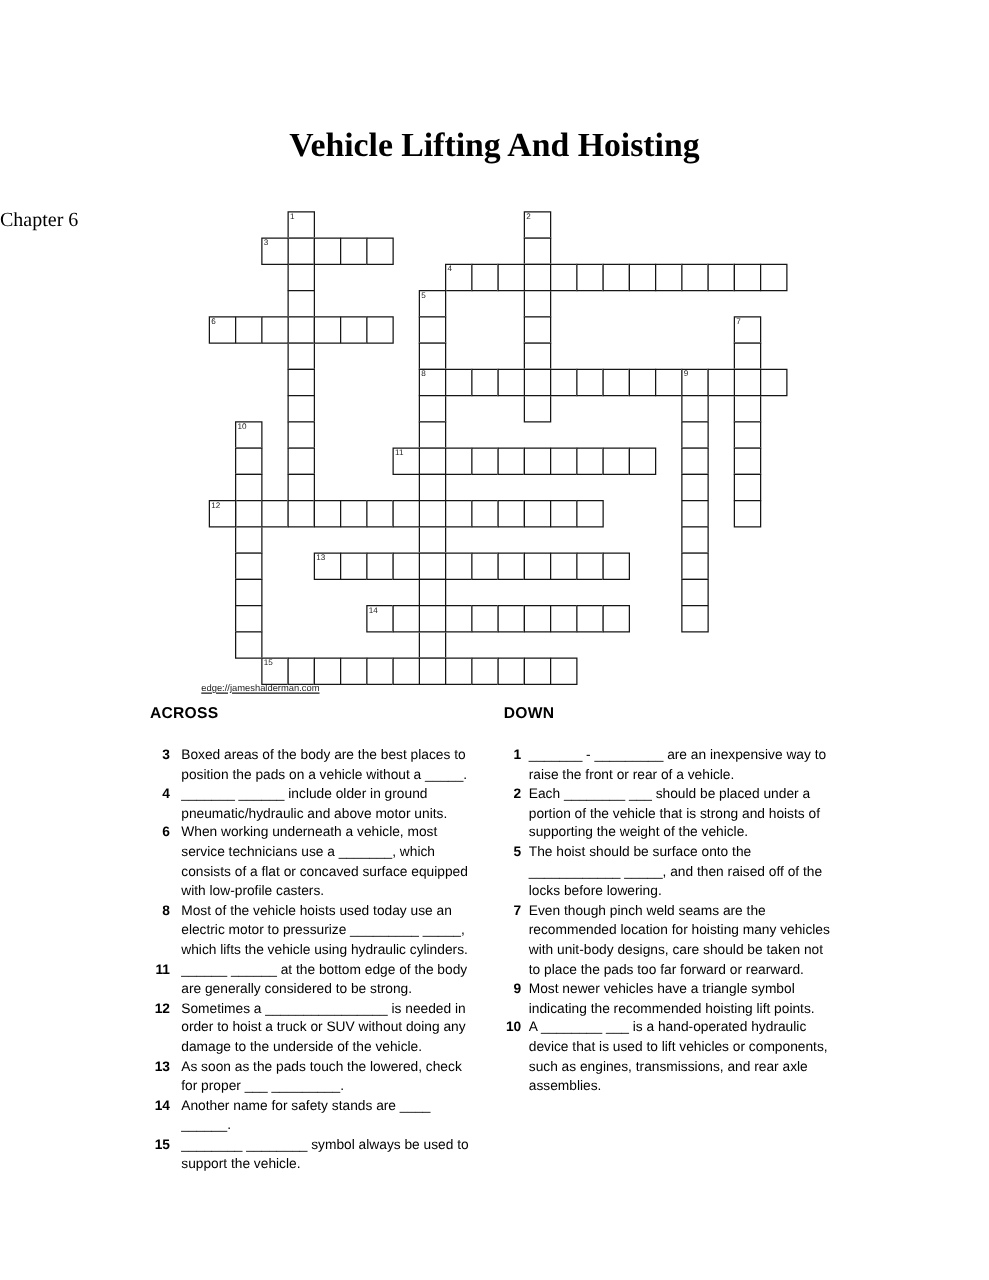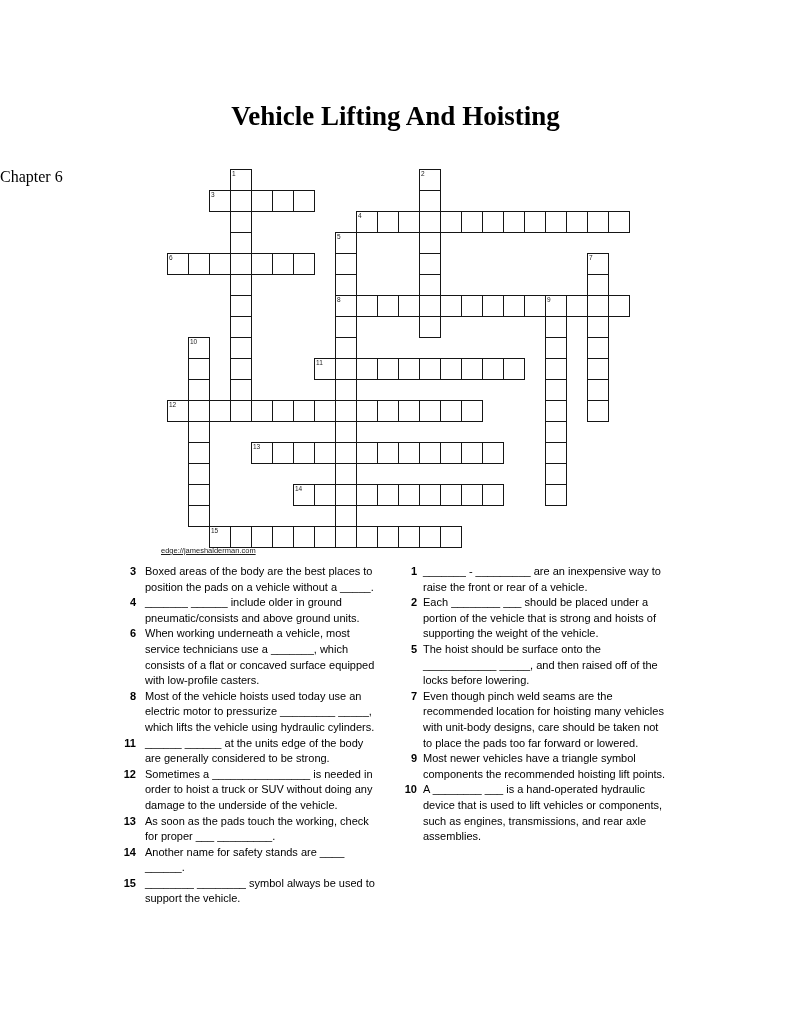--- a/index.html
+++ b/index.html
@@ -221,81 +221,83 @@
       <div class="cell" style="left: 356px; top: 526px;"></div>
       <div class="cell" style="left: 377px; top: 526px;"></div>
       <div class="cell" style="left: 398px; top: 526px;"></div>
       <div class="cell" style="left: 419px; top: 526px;"></div>
       <div class="cell" style="left: 440px; top: 526px;"></div>
     </div>
 
   <a class="source-url" href="#">edge://jameshalderman.com</a>
 
   <div class="clue-col across">
+    <div class="clue-header">ACROSS</div>
     <div>
         <div class="clue">
           <span class="cnum">3</span>
           <span class="ctext">Boxed areas of the body are the best places to position the pads on a vehicle without a _____.</span>
         </div>
         <div class="clue">
           <span class="cnum">4</span>
-          <span class="ctext">_______ ______ include older in ground pneumatic/consists and above ground units.</span>
+          <span class="ctext">_______ ______ include older in ground pneumatic/hydraulic and above motor units.</span>
         </div>
         <div class="clue">
           <span class="cnum">6</span>
           <span class="ctext">When working underneath a vehicle, most service technicians use a _______, which consists of a flat or concaved surface equipped with low-profile casters.</span>
         </div>
         <div class="clue">
           <span class="cnum">8</span>
           <span class="ctext">Most of the vehicle hoists used today use an electric motor to pressurize _________ _____, which lifts the vehicle using hydraulic cylinders.</span>
         </div>
         <div class="clue">
           <span class="cnum">11</span>
-          <span class="ctext">______ ______ at the units edge of the body are generally considered to be strong.</span>
+          <span class="ctext">______ ______ at the bottom edge of the body are generally considered to be strong.</span>
         </div>
         <div class="clue">
           <span class="cnum">12</span>
           <span class="ctext">Sometimes a ________________ is needed in order to hoist a truck or SUV without doing any damage to the underside of the vehicle.</span>
         </div>
         <div class="clue">
           <span class="cnum">13</span>
-          <span class="ctext">As soon as the pads touch the working, check for proper ___ _________.</span>
+          <span class="ctext">As soon as the pads touch the lowered, check for proper ___ _________.</span>
         </div>
         <div class="clue">
           <span class="cnum">14</span>
           <span class="ctext">Another name for safety stands are ____ ______.</span>
         </div>
         <div class="clue">
           <span class="cnum">15</span>
           <span class="ctext">________ ________ symbol always be used to support the vehicle.</span>
         </div>
       </div>
   </div>
 
   <div class="clue-col down">
+    <div class="clue-header">DOWN</div>
     <div>
         <div class="clue">
           <span class="cnum">1</span>
           <span class="ctext">_______ - _________ are an inexpensive way to raise the front or rear of a vehicle.</span>
         </div>
         <div class="clue">
           <span class="cnum">2</span>
           <span class="ctext">Each ________ ___ should be placed under a portion of the vehicle that is strong and hoists of supporting the weight of the vehicle.</span>
         </div>
         <div class="clue">
           <span class="cnum">5</span>
           <span class="ctext">The hoist should be surface onto the ____________ _____, and then raised off of the locks before lowering.</span>
         </div>
         <div class="clue">
           <span class="cnum">7</span>
-          <span class="ctext">Even though pinch weld seams are the recommended location for hoisting many vehicles with unit-body designs, care should be taken not to place the pads too far forward or lowered.</span>
+          <span class="ctext">Even though pinch weld seams are the recommended location for hoisting many vehicles with unit-body designs, care should be taken not to place the pads too far forward or rearward.</span>
         </div>
         <div class="clue">
           <span class="cnum">9</span>
-          <span class="ctext">Most newer vehicles have a triangle symbol components the recommended hoisting lift points.</span>
+          <span class="ctext">Most newer vehicles have a triangle symbol indicating the recommended hoisting lift points.</span>
         </div>
         <div class="clue">
           <span class="cnum">10</span>
           <span class="ctext">A ________ ___ is a hand-operated hydraulic device that is used to lift vehicles or components, such as engines, transmissions, and rear axle assemblies.</span>
         </div>
       </div>
   </div>
 
 </div>
 

